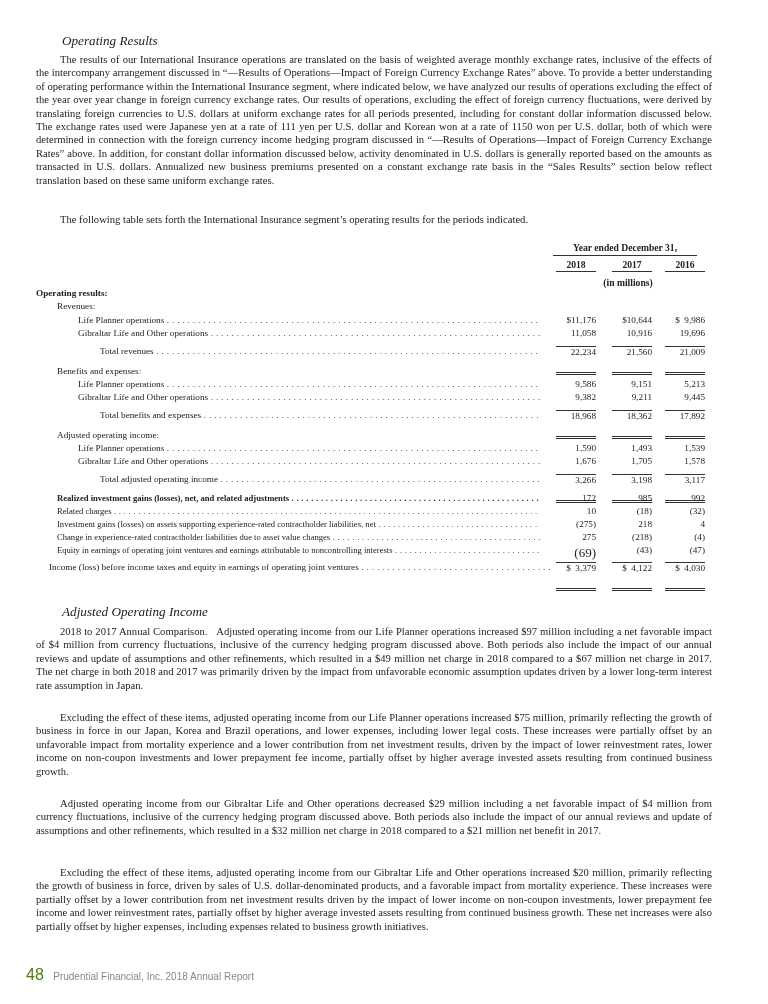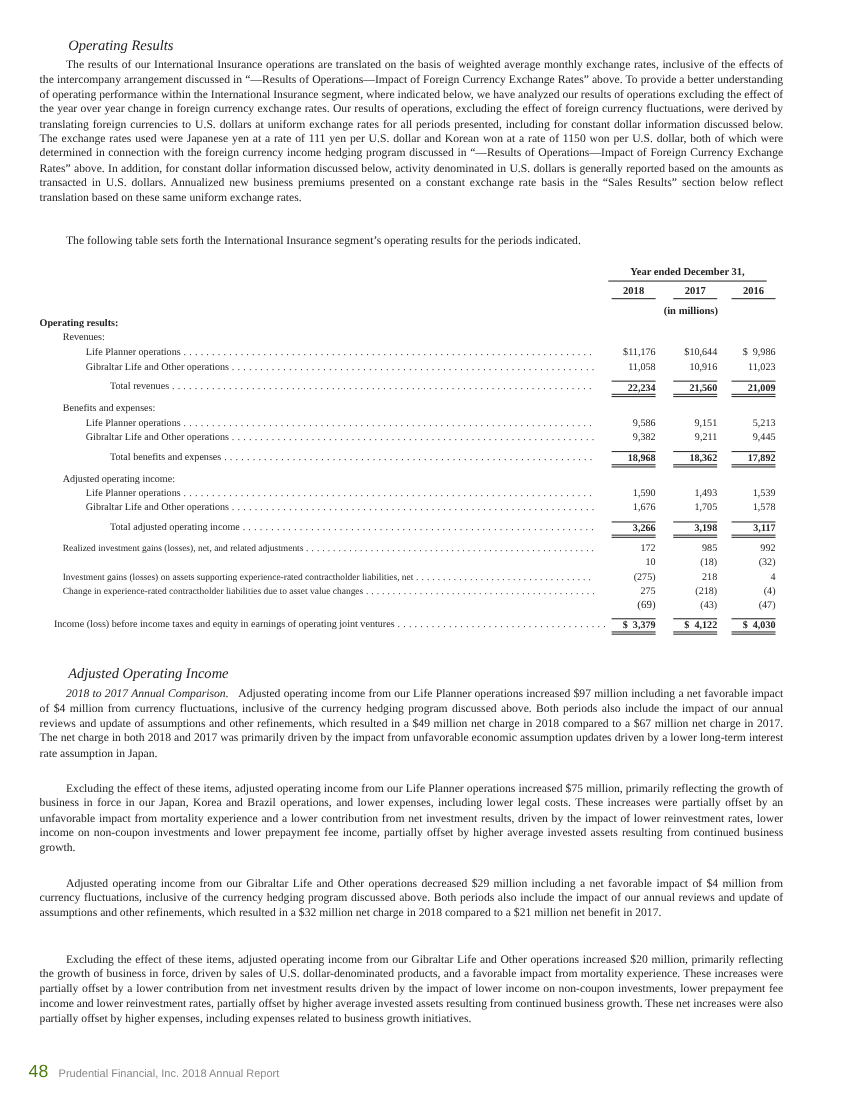--- a/index.html
+++ b/index.html
@@ -8,21 +8,21 @@
     font-family: "Liberation Serif", serif; color: #222;
   }
   .page { position: absolute; left: 36px; top: 0; width: 676px; }
   .section-heading {
     position: absolute; left: 26px; font-style: italic; font-size: 13.2px; color: #222;
   }
   .para {
     position: absolute; left: 0; width: 676px; font-size: 10.6px; line-height: 13.4px;
     text-align: justify; text-indent: 24px; color: #222; margin: 0;
   }
-  .para .lead { font-style: italic; }
+  .para .lead { }
   
   .tbl { position: absolute; left: 0; width: 676px; font-size: 9.2px; color: #222; }
   .hdr-year {
     position: absolute; left: 517px; width: 144px; text-align: center; font-weight: bold;
     font-size: 9.6px; top: 0; padding-bottom: 2px; border-bottom: 1.3px solid #333;
   }
   .hdr-col {
     position: absolute; top: 17px; width: 40px; text-align: center; font-weight: bold; font-size: 9.6px;
     padding-bottom: 1px; border-bottom: 1.3px solid #333;
   }
@@ -33,21 +33,21 @@
   }
   .row .label.dotted::after {
     content: " . . . . . . . . . . . . . . . . . . . . . . . . . . . . . . . . . . . . . . . . . . . . . . . . . . . . . . . . . . . . . . . . . . . . . . . . . . . . . . . . . . . . . . . . . . . . . . . . . . . . . . . . . . . . . . . . . . . . . . . . .";
     letter-spacing: 0.3px;
   }
   .row .val {
     position: absolute; top: 0; width: 40px; text-align: right; white-space: pre;
   }
   .c1 { left: 520px; } .c2 { left: 576px; } .c3 { left: 629px; }
   .sub-line { border-top: 1px solid #333; }
-  .u-double { border-bottom: 3px double #333; padding-bottom: 1px; font-weight: bold; }
+  .u-double { border-bottom: 3px double #333; padding-bottom: 15px; }
   .bold { font-weight: bold; }
   .footer { position: absolute; left: 26px; top: 966px; font-family: "Liberation Sans", sans-serif; }
   .footer .pg { font-size: 16px; color: #4d7c0f; }
   .footer .ttl { font-size: 10px; color: #888; margin-left: 5px; }
 </style>
 </head>
 <body>
 
 <div class="page">
 
@@ -72,21 +72,21 @@
     <div class="row" style="top:73px;">
       <span class="label dotted" style="left:42px; width:462px;">Life Planner operations</span>
       <span class="val c1">$11,176</span>
       <span class="val c2">$10,644</span>
       <span class="val c3">$  9,986</span>
     </div>
     <div class="row" style="top:86px;">
       <span class="label dotted" style="left:42px; width:462px;">Gibraltar Life and Other operations</span>
       <span class="val c1">11,058</span>
       <span class="val c2">10,916</span>
-      <span class="val c3">11,023</span>
+      <span class="val c3">19,696</span>
     </div>
     <div class="row" style="top:104px;">
       <span class="label dotted" style="left:64px; width:440px;">Total revenues</span>
       <span class="val c1 sub-line u-double">22,234</span>
       <span class="val c2 sub-line u-double">21,560</span>
       <span class="val c3 sub-line u-double">21,009</span>
     </div>
 
     <div class="row" style="top:124px;text-align:center;">
       <span class="label" style="left:21px;">Benefits and expenses:</span>
@@ -126,44 +126,46 @@
       <span class="val c3">1,578</span>
     </div>
     <div class="row" style="top:232px;">
       <span class="label dotted" style="left:64px; width:440px;">Total adjusted operating income</span>
       <span class="val c1 sub-line u-double">3,266</span>
       <span class="val c2 sub-line u-double">3,198</span>
       <span class="val c3 sub-line u-double">3,117</span>
     </div>
 
     <div class="row" style="top:251px; font-size:8.6px;">
-      <span class="label dotted" style="left:21px; width:483px;">Realized investment gains (losses), net, and related adjustments</span>
+      <span class="label dotted" style="left:21px; width:483px;font-weight:bold;">Realized investment gains (losses), net, and related adjustments</span>
       <span class="val c1" style="font-size:9.2px;">172</span>
       <span class="val c2" style="font-size:9.2px;">985</span>
       <span class="val c3" style="font-size:9.2px;">992</span>
     </div>
     <div class="row" style="top:264px; font-size:8.6px;">
+      <span class="label dotted" style="left:21px; width:483px;">Related charges</span>
       <span class="val c1" style="font-size:9.2px;">10</span>
       <span class="val c2" style="font-size:9.2px;">(18)</span>
       <span class="val c3" style="font-size:9.2px;">(32)</span>
     </div>
     <div class="row" style="top:277px; font-size:8.6px;">
       <span class="label dotted" style="left:21px; width:483px;">Investment gains (losses) on assets supporting experience-rated contractholder liabilities, net</span>
       <span class="val c1" style="font-size:9.2px;">(275)</span>
       <span class="val c2" style="font-size:9.2px;">218</span>
       <span class="val c3" style="font-size:9.2px;">4</span>
     </div>
     <div class="row" style="top:290px; font-size:8.6px;">
       <span class="label dotted" style="left:21px; width:483px;">Change in experience-rated contractholder liabilities due to asset value changes</span>
       <span class="val c1" style="font-size:9.2px;">275</span>
       <span class="val c2" style="font-size:9.2px;">(218)</span>
       <span class="val c3" style="font-size:9.2px;">(4)</span>
     </div>
     <div class="row" style="top:303px; font-size:8.6px;">
-      <span class="val c1" style="font-size:10px;">(69)</span>
+      <span class="label dotted" style="left:21px; width:483px;">Equity in earnings of operating joint ventures and earnings attributable to noncontrolling interests</span>
+      <span class="val c1" style="font-size:13px;">(69)</span>
       <span class="val c2" style="font-size:9.2px;">(43)</span>
       <span class="val c3" style="font-size:9.2px;">(47)</span>
     </div>
     <div class="row" style="top:320px;">
       <span class="label dotted" style="left:0; width:504px;margin-left:13px;">Income (loss) before income taxes and equity in earnings of operating joint ventures</span>
       <span class="val c1 sub-line u-double">$  3,379</span>
       <span class="val c2 sub-line u-double">$  4,122</span>
       <span class="val c3 sub-line u-double">$  4,030</span>
     </div>
   </div>

